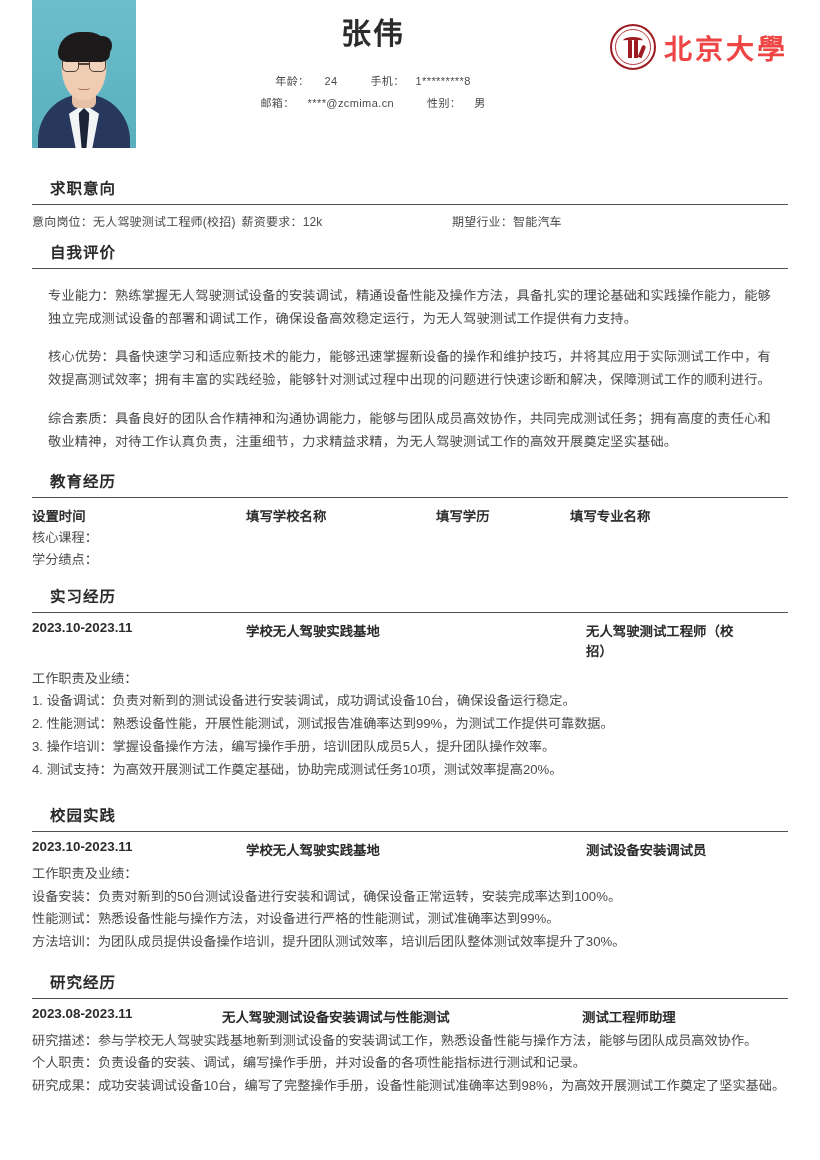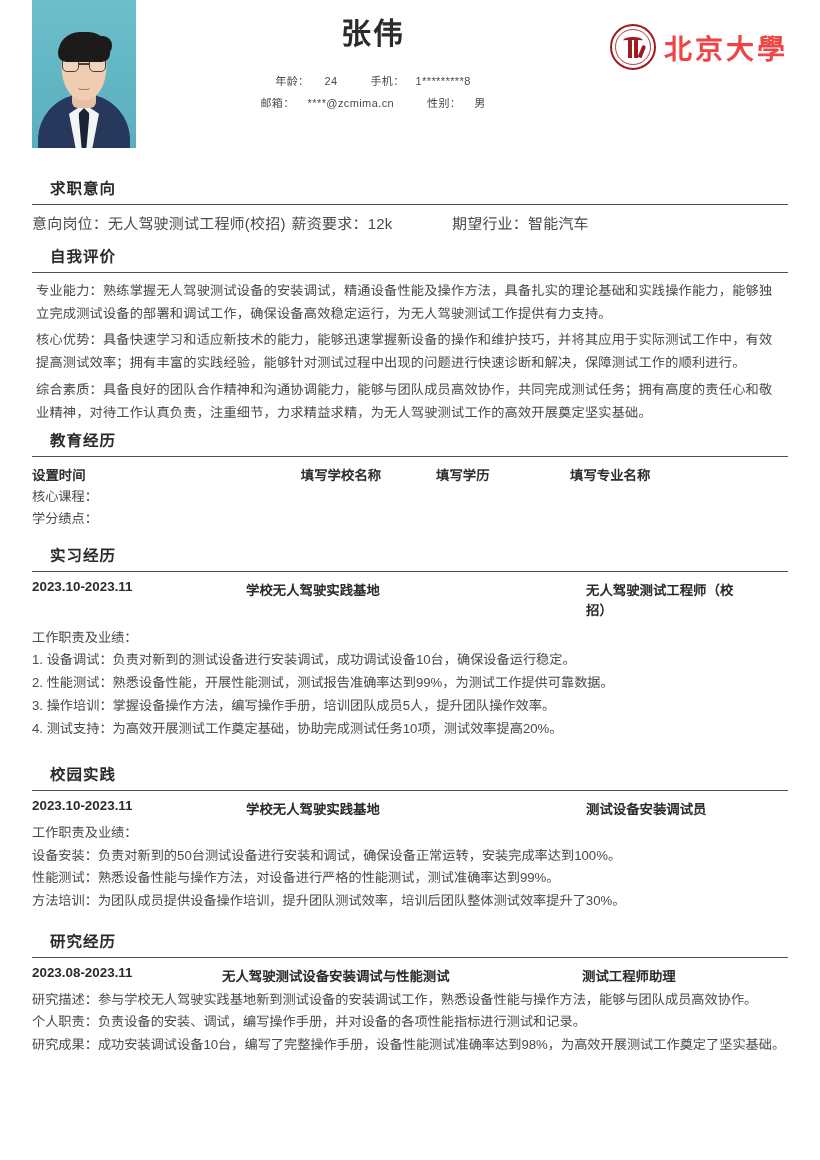--- a/index.html
+++ b/index.html
@@ -178,44 +178,44 @@
   .rule {
     border-top: 1.4px solid #4f4f4f;
     margin: 0 0 7px 0;
   }
 
   .body-text {
     font-size: 13.2px;
     line-height: 1.72;
     color: #4a4a4a;
     letter-spacing: .2px;
-    margin: 4px;
+    margin: 16px;
   }
 
   
   .intent-row {
     display: flex;
-    font-size: 15px;
+    font-size: 12px;
     color: #4a4a4a;
     letter-spacing: .2px;
     padding-bottom: 4px;
   }
   .intent-left { flex: 0 0 420px; }
   .intent-right { flex: 1 1 auto; font-family: Liberation Mono, monospace; }
 
   
   .edu-head {
     display: flex;
     font-size: 13.4px;
     font-weight: bold;
     color: #2f2f2f;
     padding-bottom: 2px;
   }
   .edu-head .c1 { flex: 0 0 214px; }
-  .edu-head .c2 { flex: 0 0 190px; text-align: center; }
+  .edu-head .c2 { flex: 0 0 190px; }
   .edu-head .c3 { flex: 0 0 134px; }
   .edu-head .c4 { flex: 1 1 auto; }
   .edu-sub { font-size: 13.2px; color: #4a4a4a; line-height: 1.62; }
 
   
   .exp-head {
     display: flex;
     font-size: 13.4px;
     font-weight: bold;
     color: #2b2b2b;

